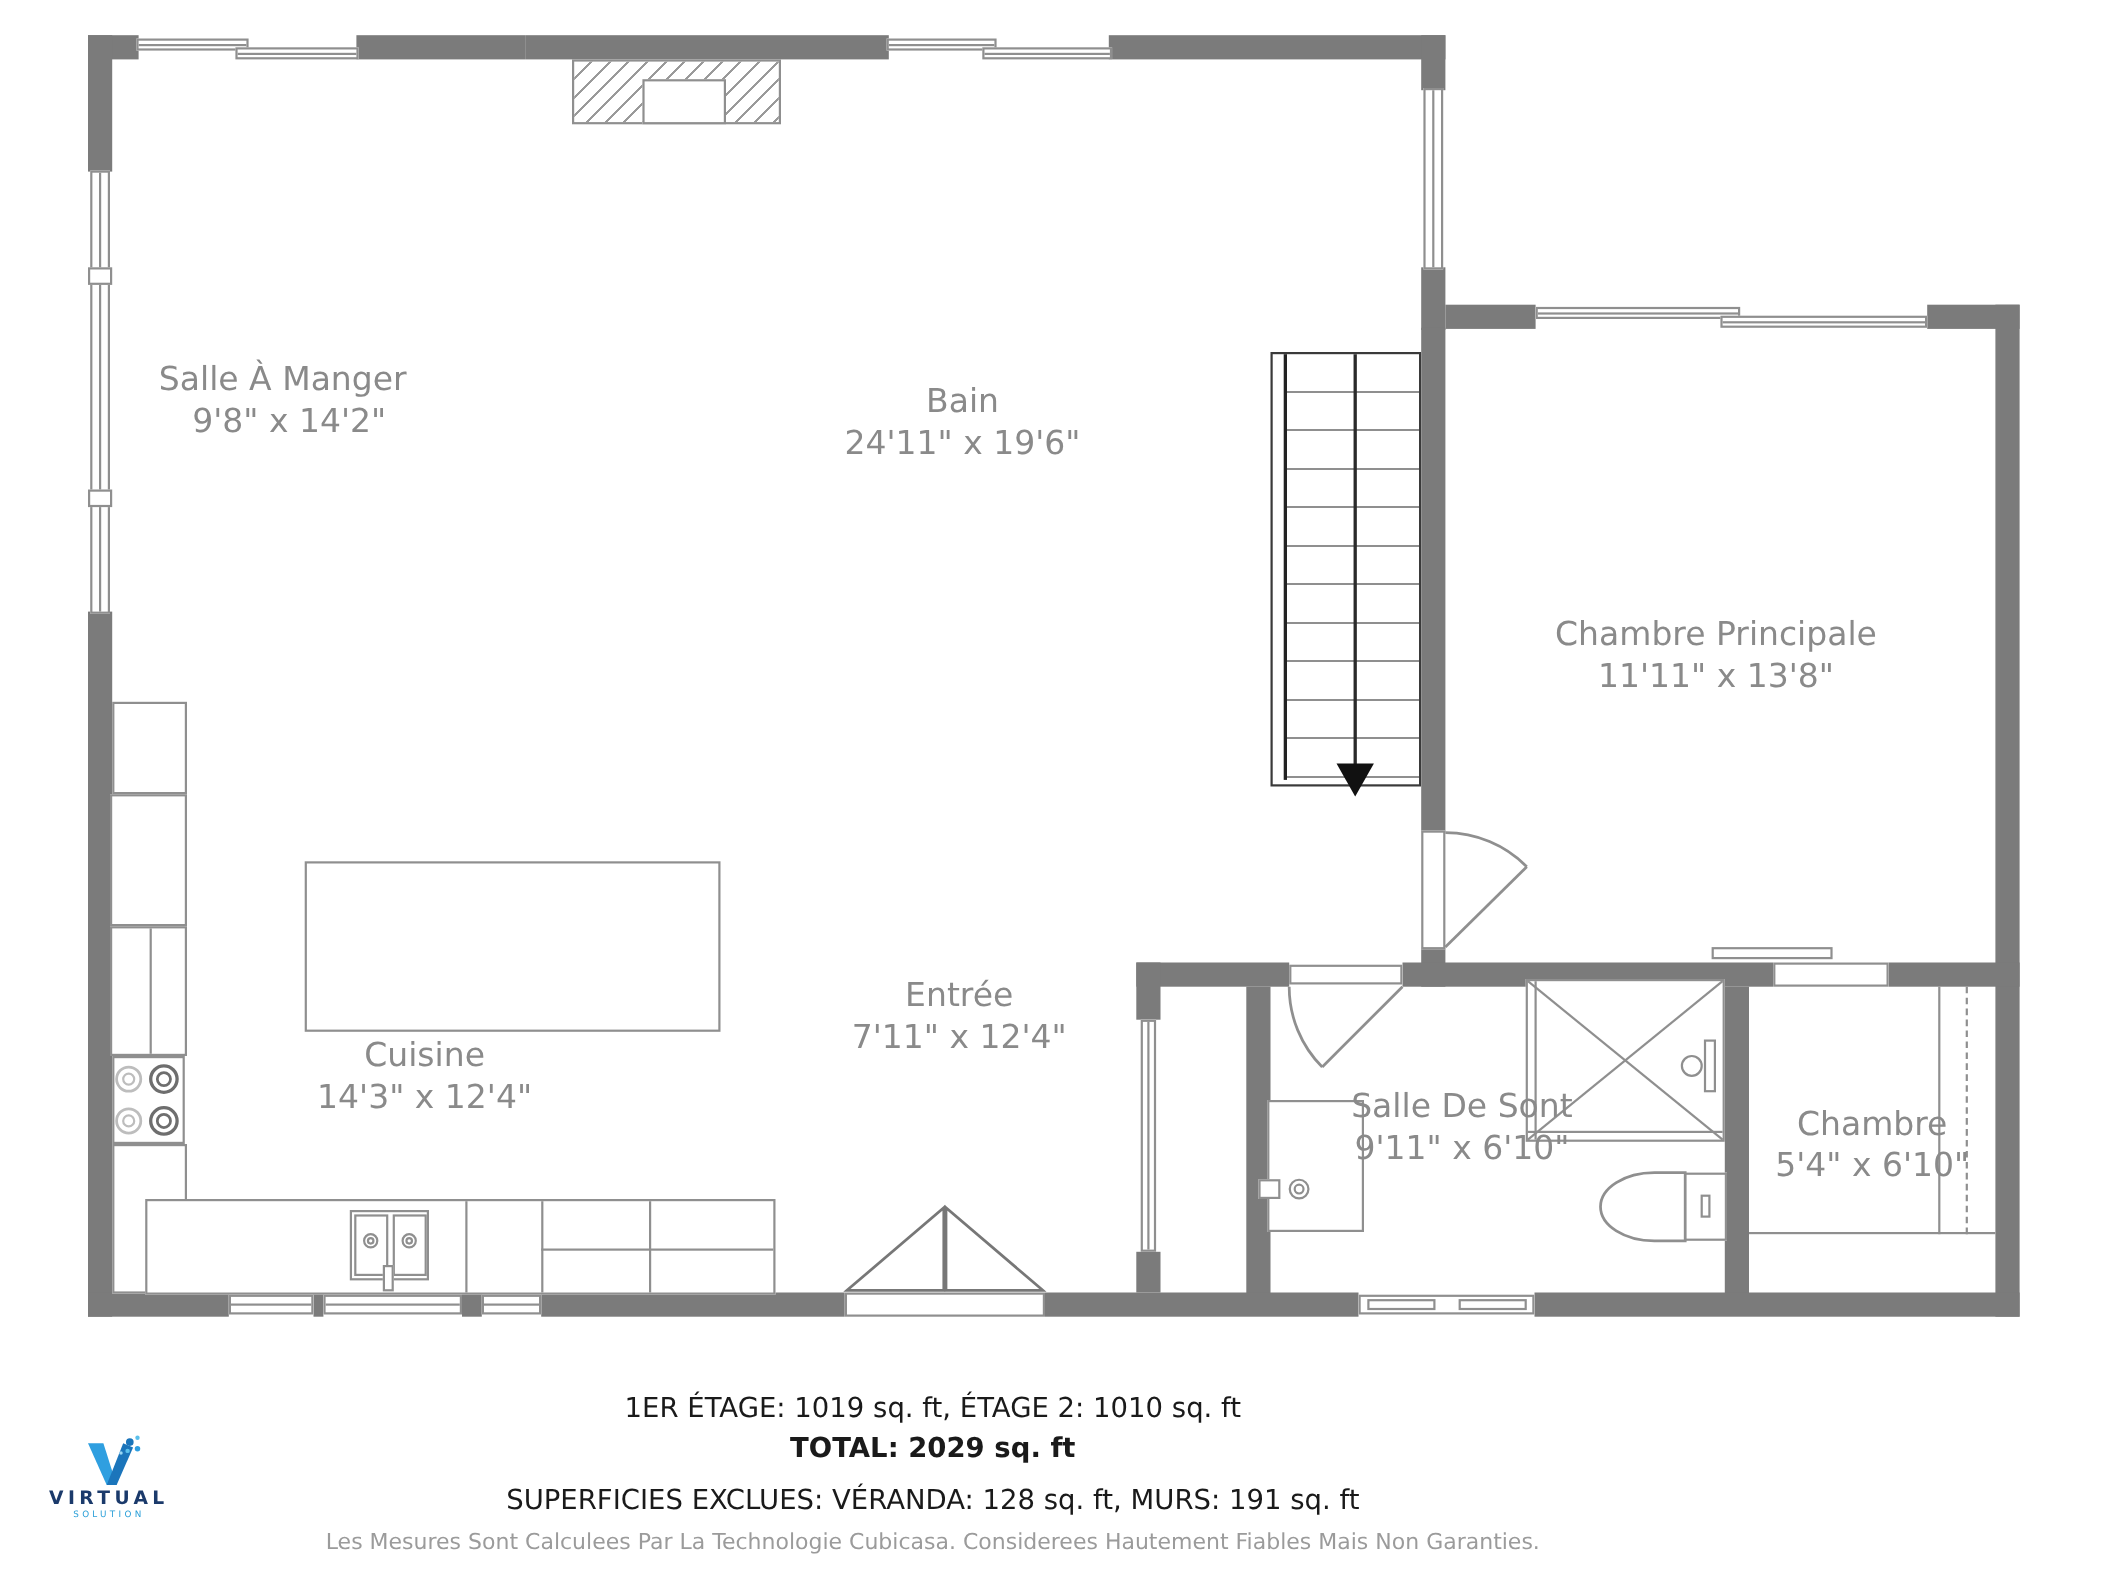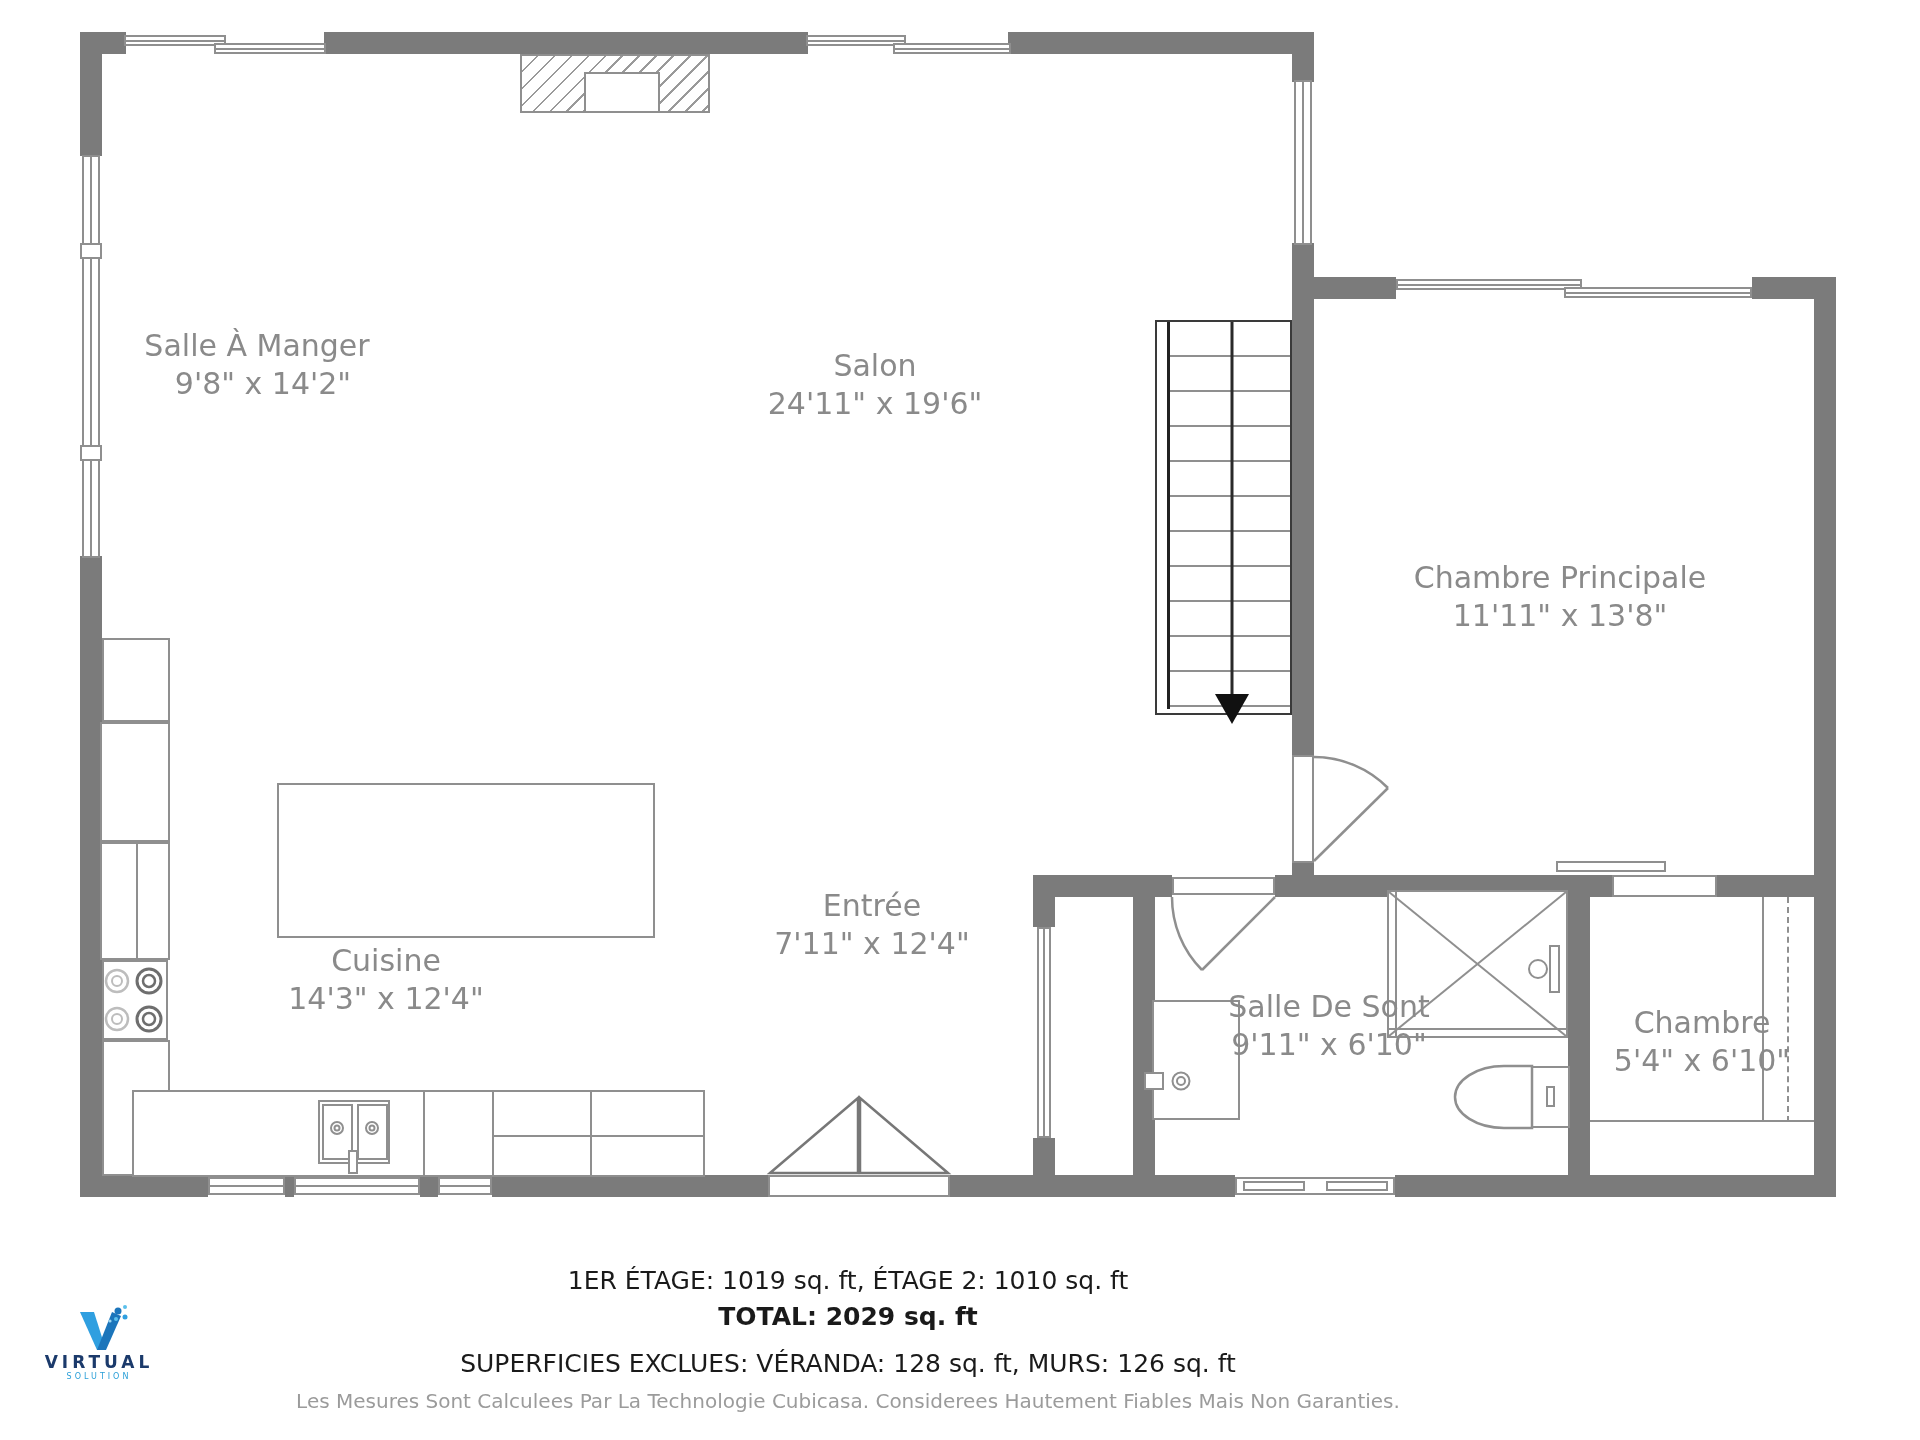--- a/index.html
+++ b/index.html
@@ -200,42 +200,42 @@
       <circle cx="372" cy="1128" r="6"></circle>
       <circle cx="372" cy="1128" r="2.5"></circle>
       <circle cx="1181" cy="1081" r="8.5"></circle>
       <circle cx="1181" cy="1081" r="4"></circle>
     </g>
   </svg>
 
   <div class="room-label" style="left:257px;top:345px">Salle À Manger</div>
   <div class="room-label room-dims" style="left:263px;top:383px">9'8" x 14'2"</div>
 
-  <div class="room-label" style="left:875px;top:365px">Salon</div>
+  <div class="room-label" style="left:875px;top:365px">Bain</div>
   <div class="room-label room-dims" style="left:875px;top:403px">24'11" x 19'6"</div>
 
   <div class="room-label" style="left:1560px;top:577px">Chambre Principale</div>
   <div class="room-label room-dims" style="left:1560px;top:615px">11'11" x 13'8"</div>
 
   <div class="room-label" style="left:386px;top:960px">Cuisine</div>
   <div class="room-label room-dims" style="left:386px;top:998px">14'3" x 12'4"</div>
 
   <div class="room-label" style="left:872px;top:905px">Entrée</div>
   <div class="room-label room-dims" style="left:872px;top:943px">7'11" x 12'4"</div>
 
   <div class="room-label" style="left:1329px;top:1006px">Salle De Sont</div>
   <div class="room-label room-dims" style="left:1329px;top:1044px">9'11" x 6'10"</div>
 
   <div class="room-label" style="left:1702px;top:1022px">Chambre</div>
   <div class="room-label room-dims" style="left:1702px;top:1060px">5'4" x 6'10"</div>
 
   <div>
     <div class="footer-line bold" style="left:848px;top:1316px">TOTAL: 2029 sq. ft</div>
     <div class="footer-line" style="left:848px;top:1280px">1ER ÉTAGE: 1019 sq. ft, ÉTAGE 2: 1010 sq. ft</div>
-    <div class="footer-line" style="left:848px;top:1363px">SUPERFICIES EXCLUES: VÉRANDA: 128 sq. ft, MURS: 126 sq. ft</div>
+    <div class="footer-line" style="left:848px;top:1363px">SUPERFICIES EXCLUES: VÉRANDA: 128 sq. ft, MURS: 191 sq. ft</div>
     <div class="footer-line small" style="left:848px;top:1401px">Les Mesures Sont Calculees Par La Technologie Cubicasa. Considerees Hautement Fiables Mais Non Garanties.</div>
   </div>
 
   <div>
     <svg style="position:absolute;left:72px;top:1304px" width="60" height="50" viewBox="0 0 60 50">
       <polygon points="8,8 22,8 34,46 25,46" fill="#2f9fe0"></polygon>
       <polygon points="25,46 34,46 49,12 40,8" fill="#1b75bb"></polygon>
       <circle cx="46" cy="7" r="3.5" fill="#1b75bb"></circle>
       <circle cx="53" cy="13" r="2.5" fill="#2f9fe0"></circle>
       <circle cx="44" cy="15" r="2" fill="#5bc0eb"></circle>

